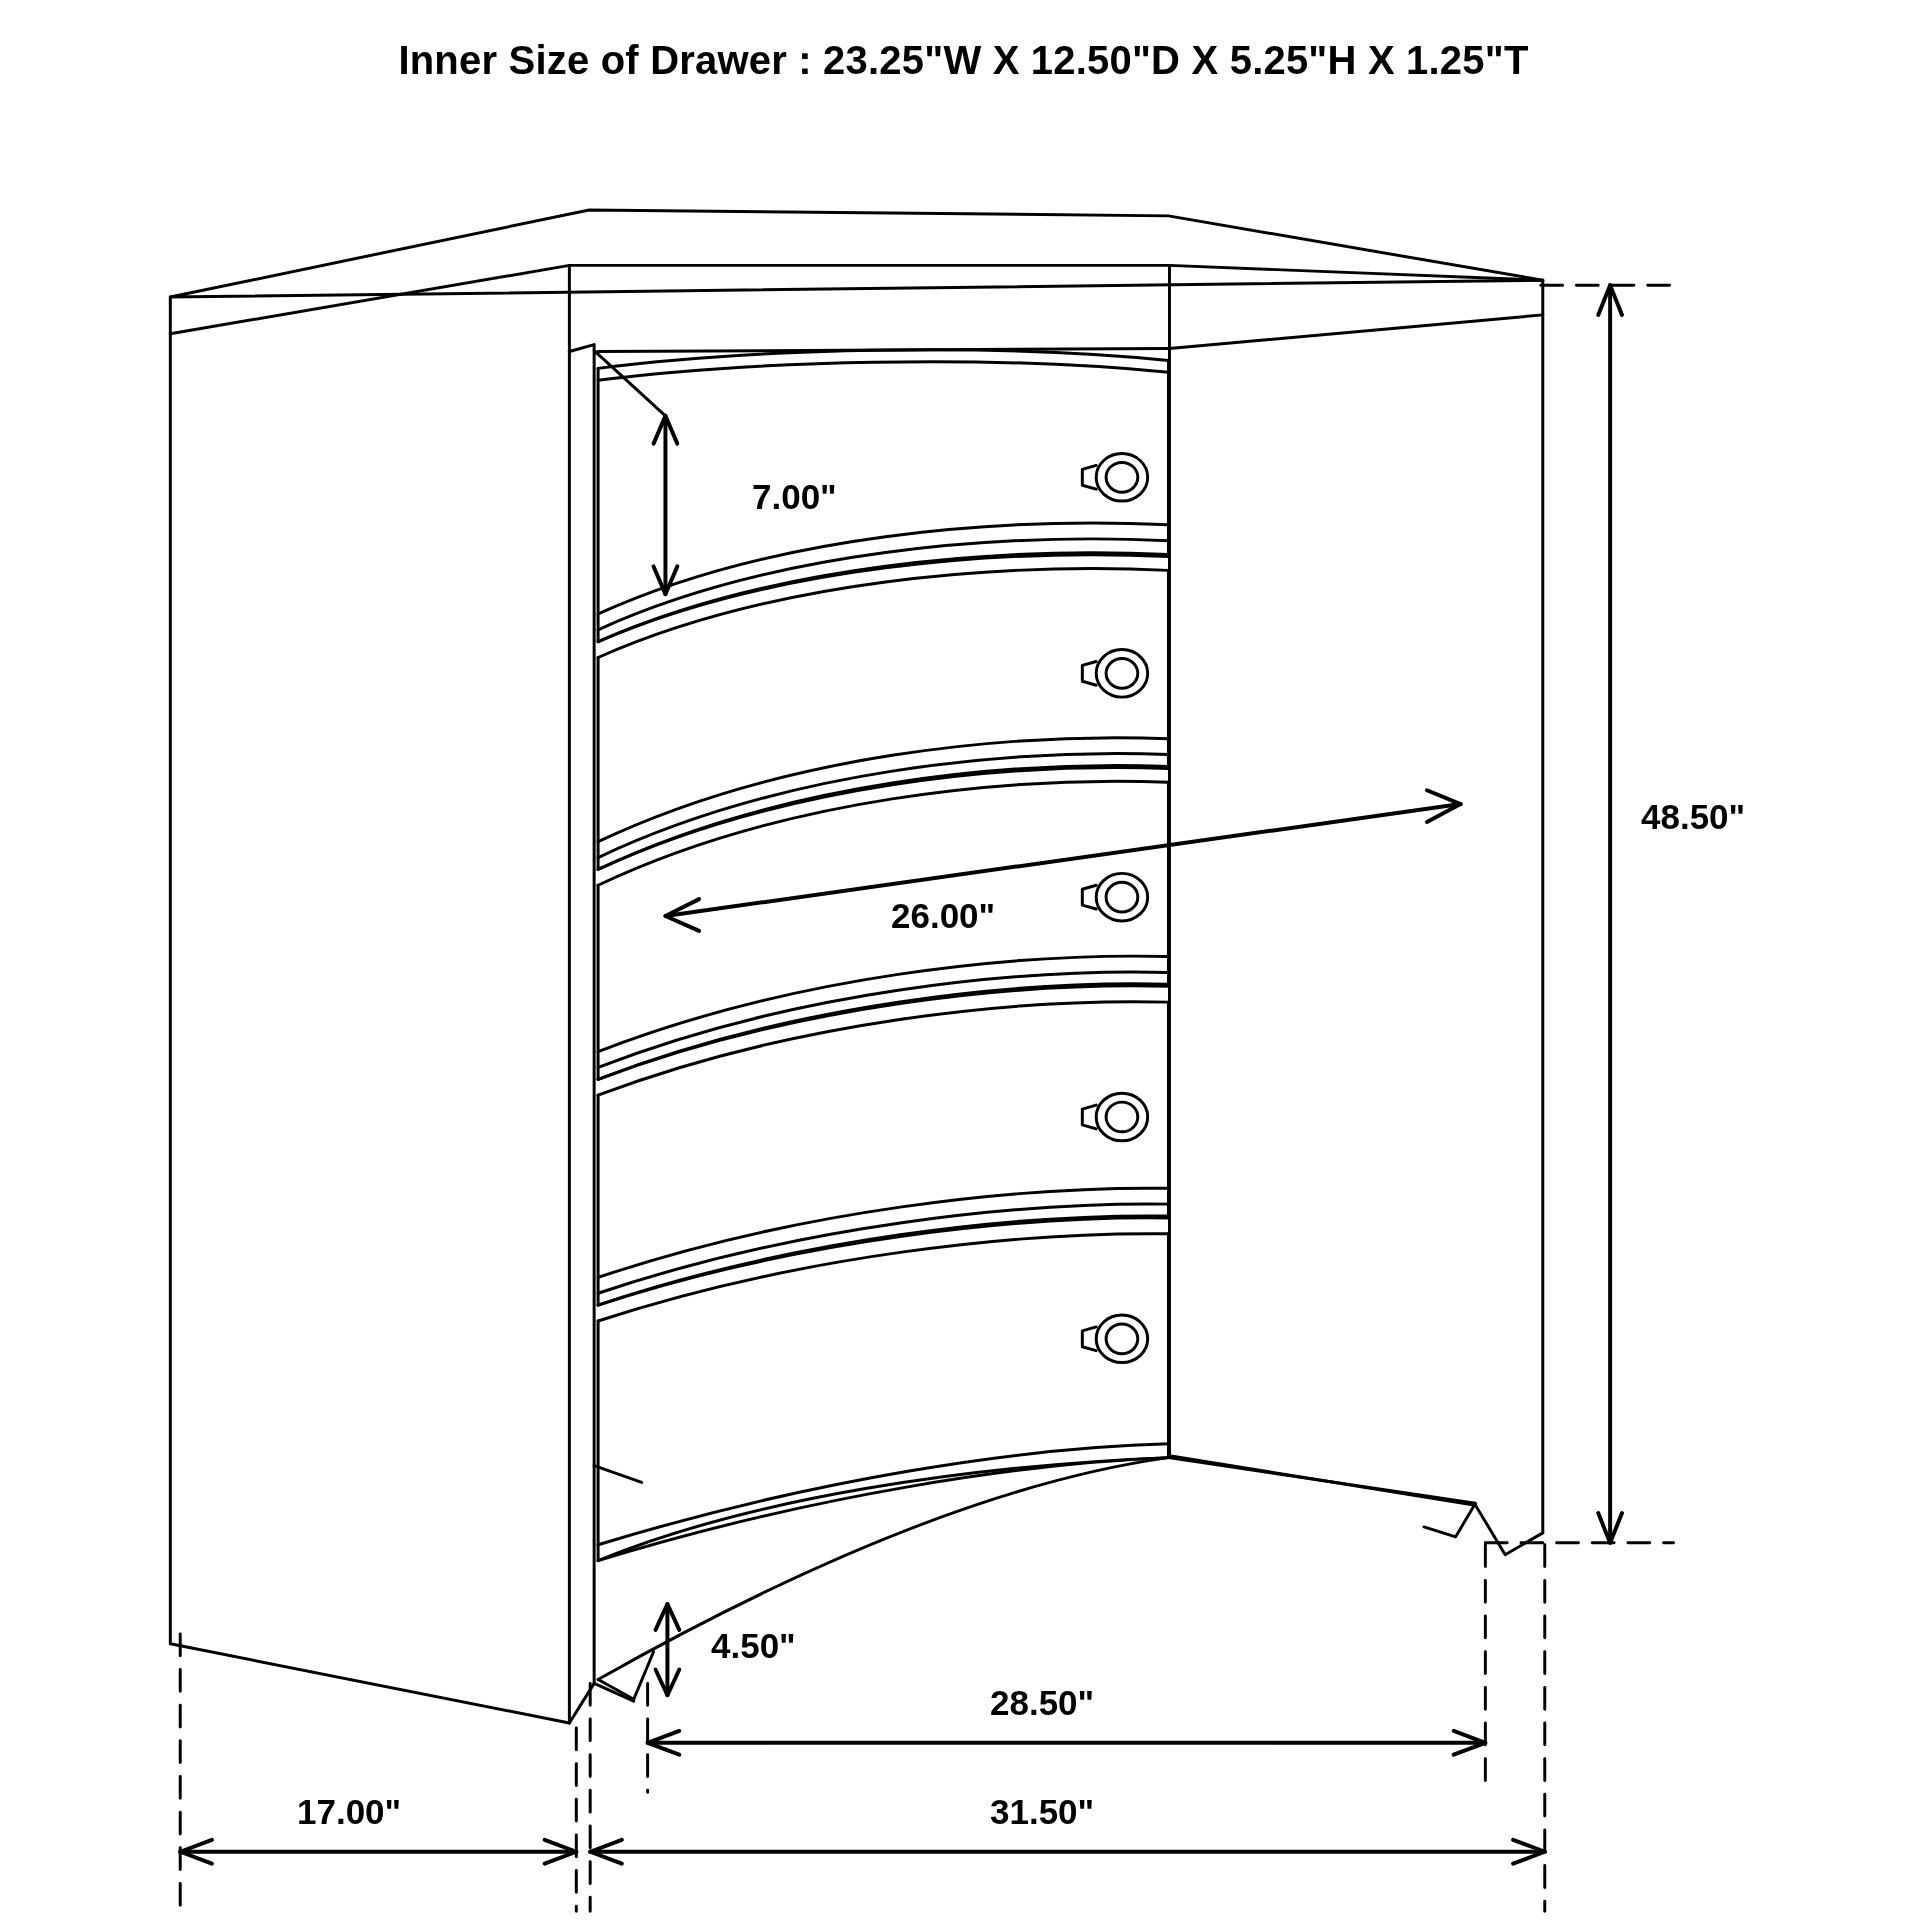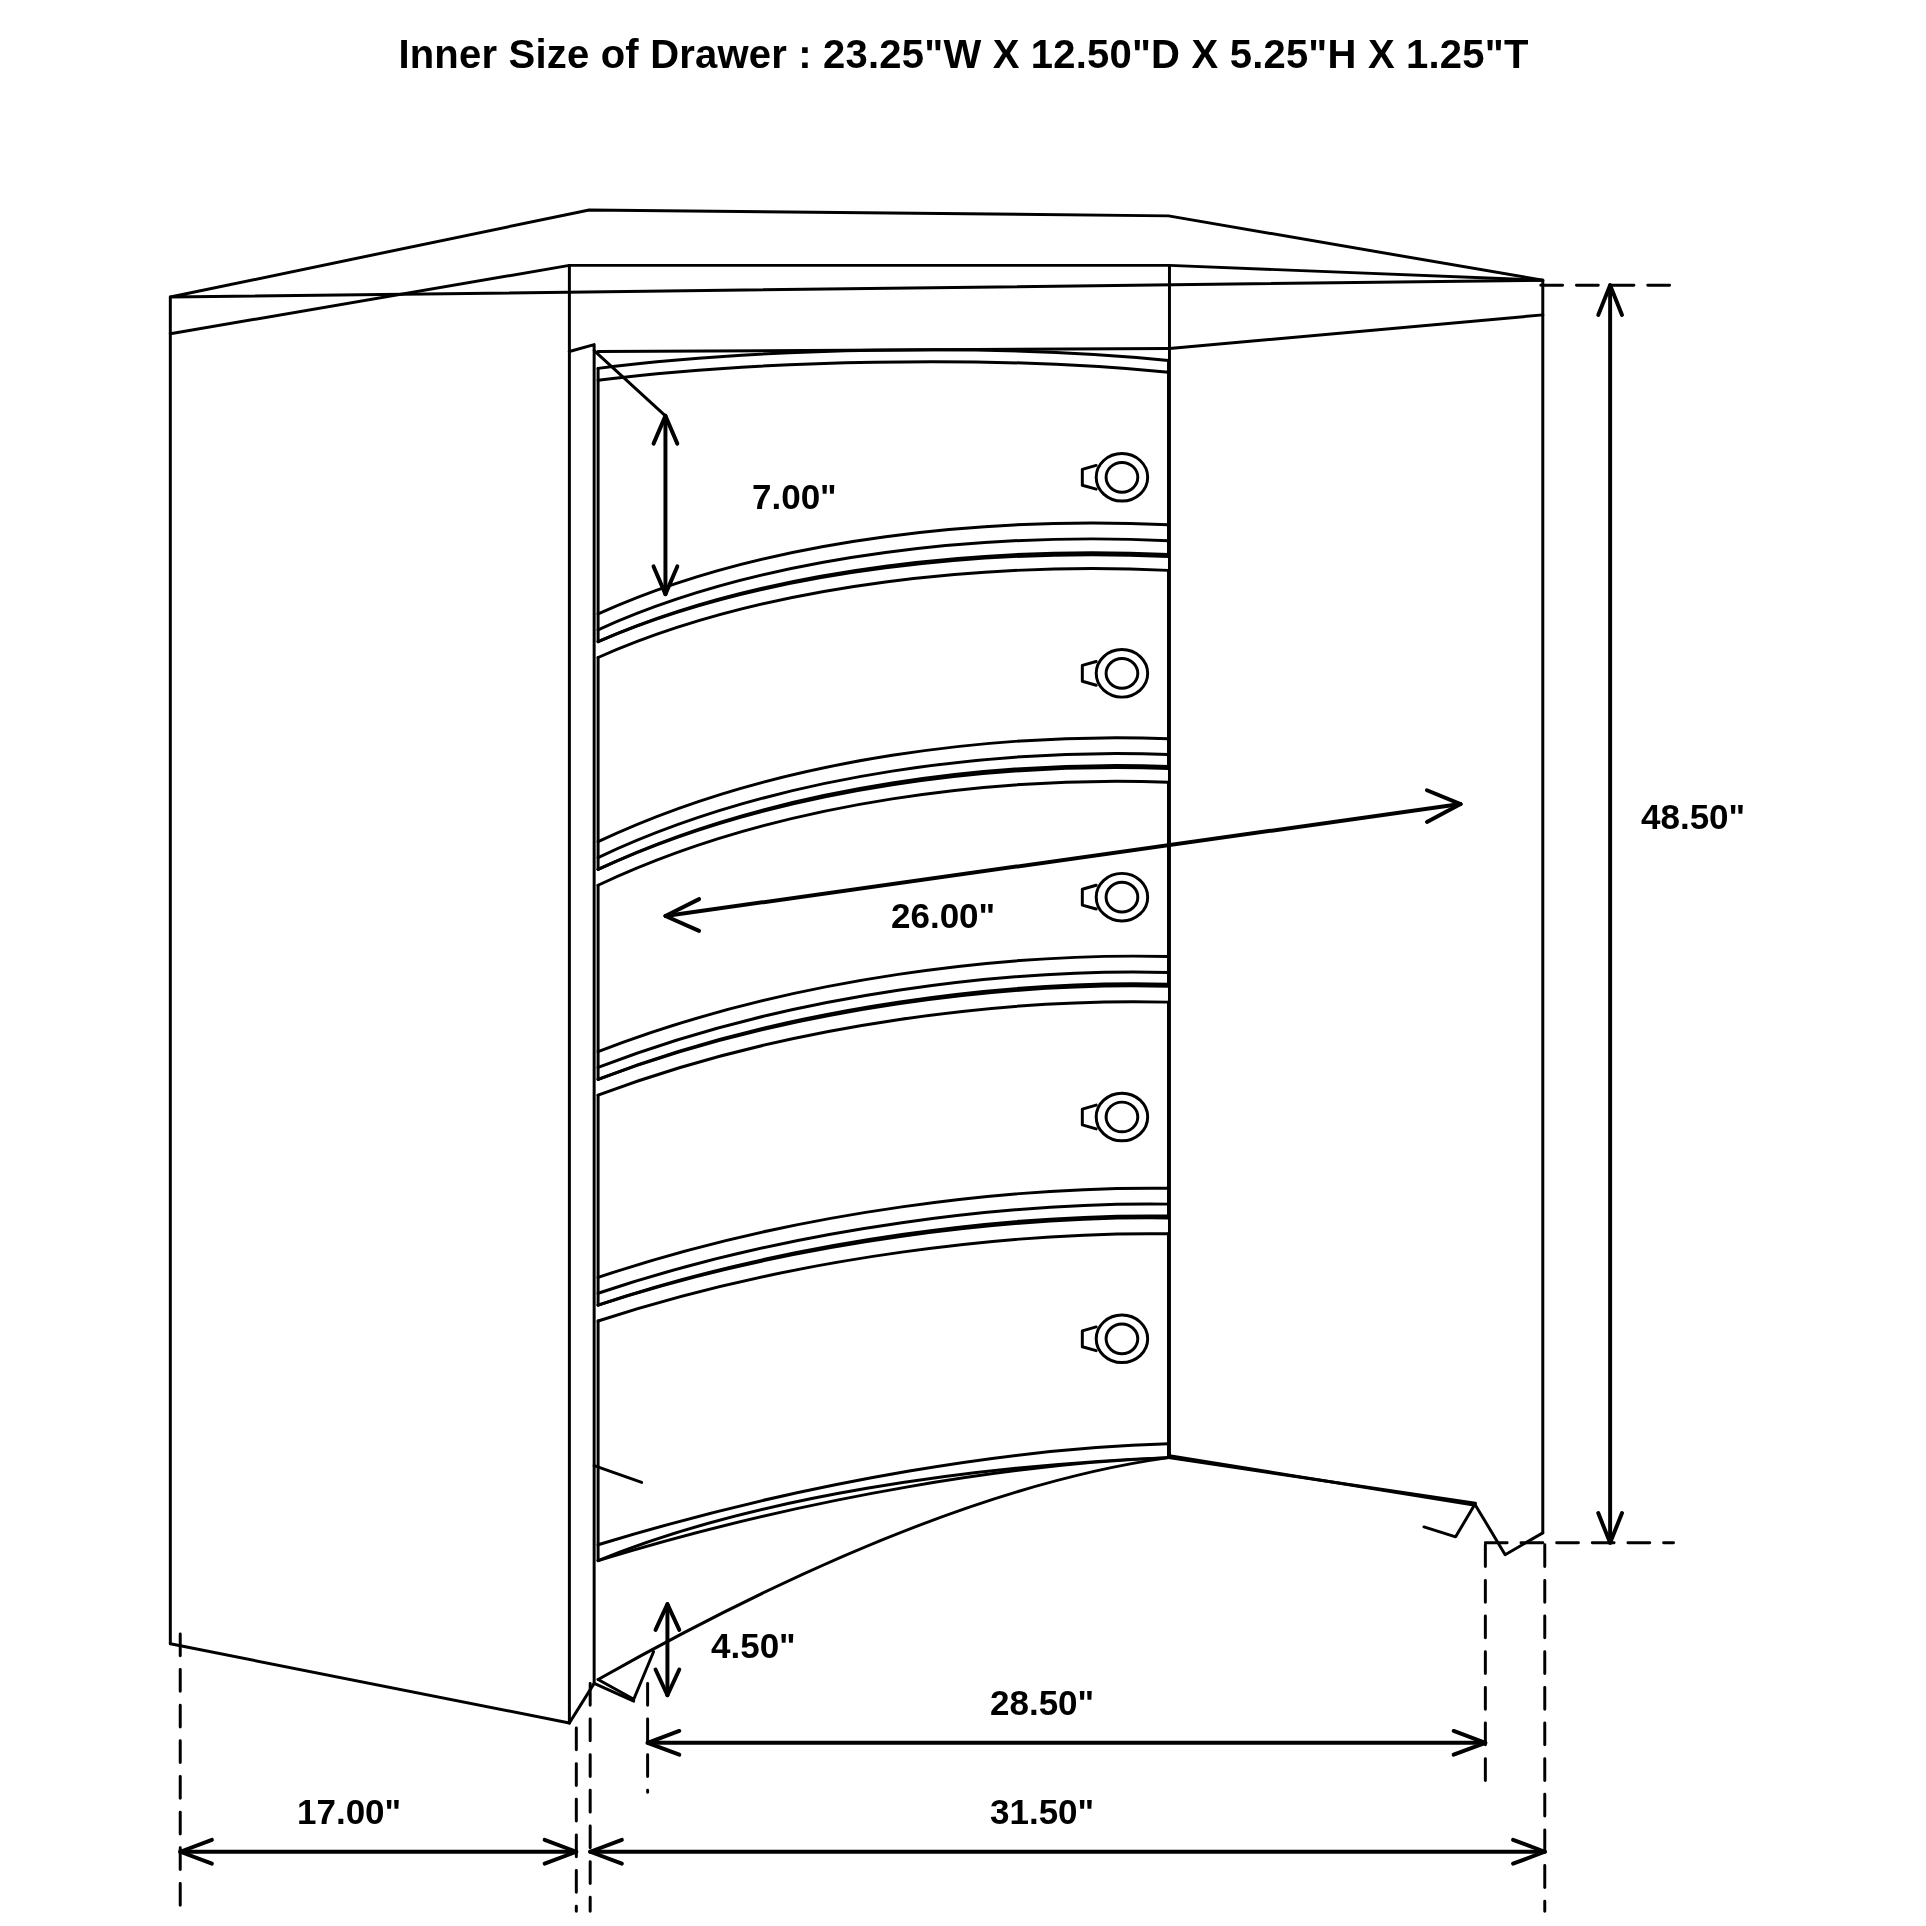--- a/index.html
+++ b/index.html
@@ -16,21 +16,21 @@
     position: relative;
   }
   #stage {
     position: relative;
     width: 1927px;
     height: 1927px;
   }
   #title {
     position: absolute;
     left: 0;
-    top: 32px;
+    top: 38px;
     width: 1927px;
     text-align: center;
     font-size: 40px;
     font-weight: bold;
     letter-spacing: 0.2px;
     white-space: nowrap;
   }
   svg.drawing {
     position: absolute;
     left: 0;

